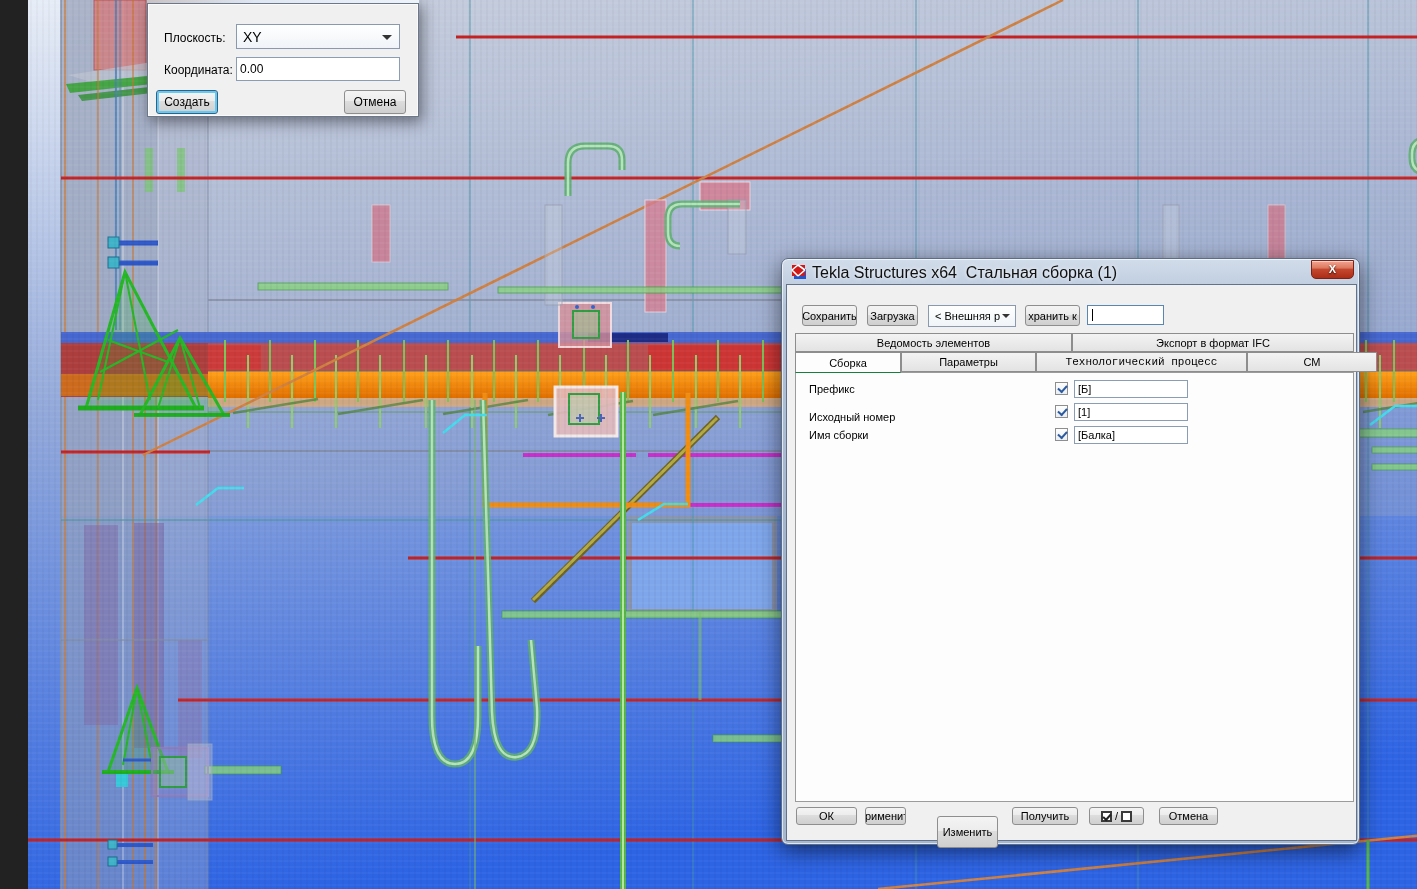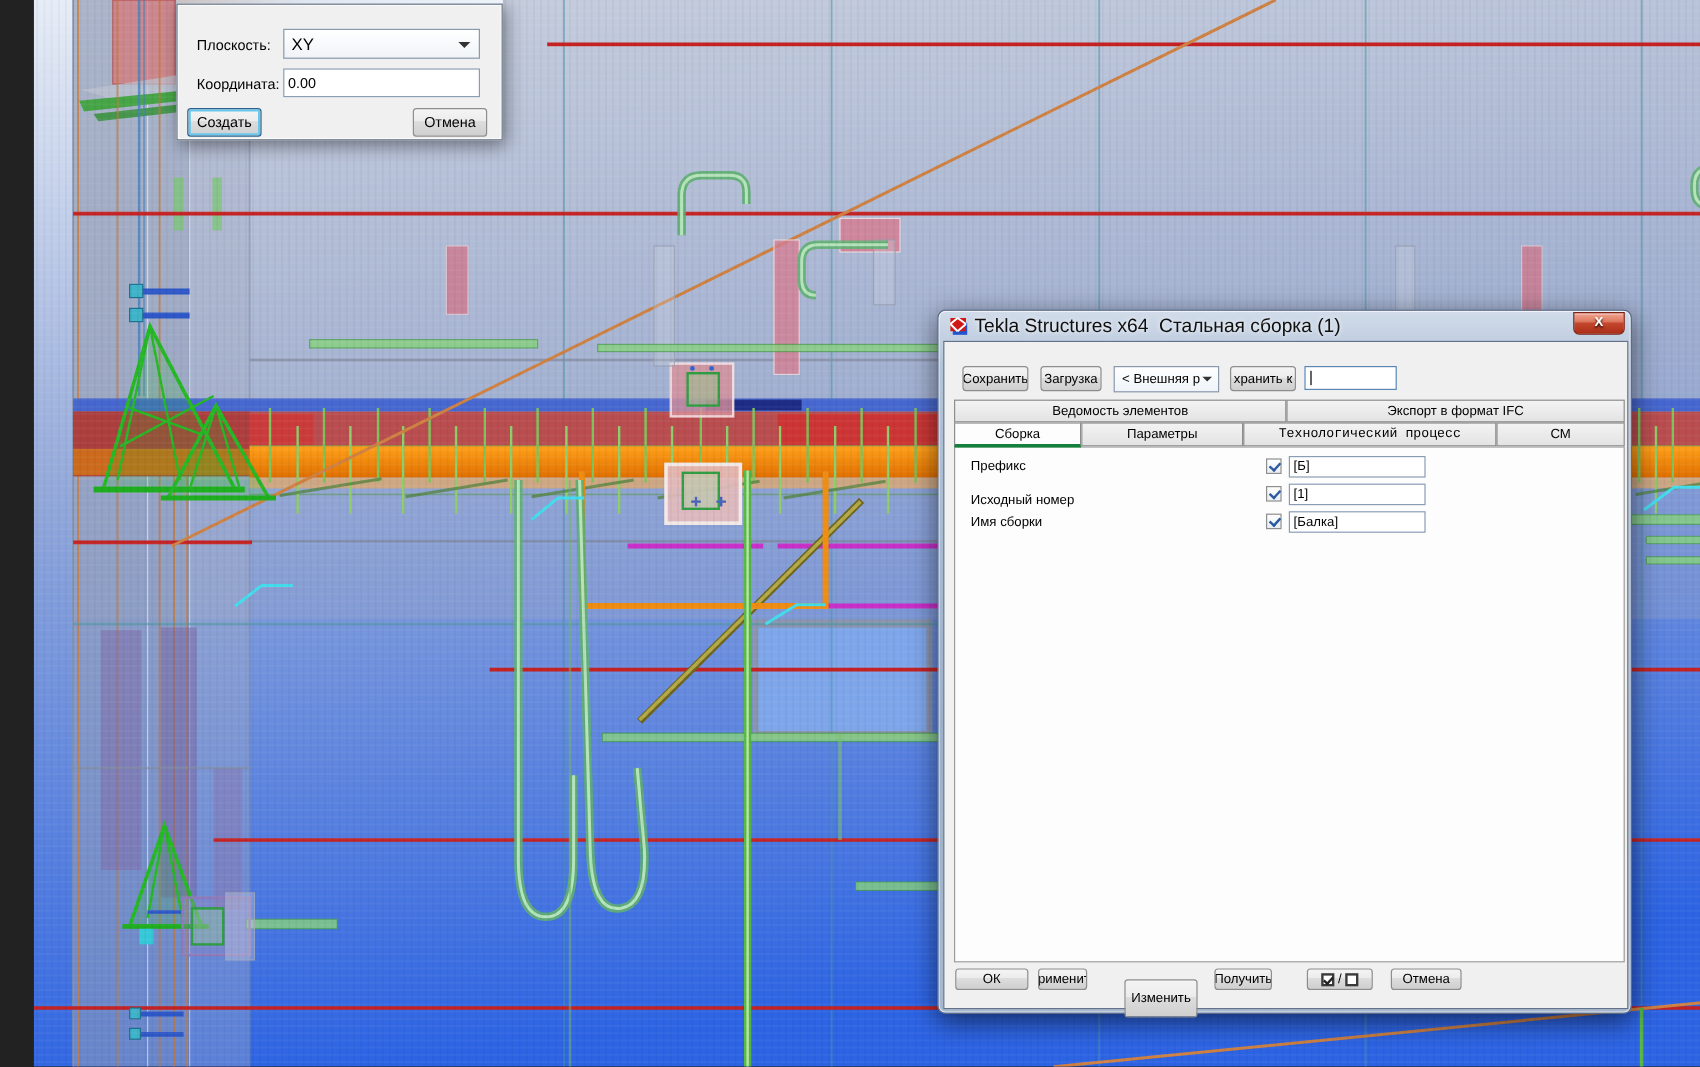--- a/index.html
+++ b/index.html
@@ -48,21 +48,21 @@
   #asm-close{position:absolute;right:5px;top:1px;width:43px;height:19px;box-sizing:border-box;
              border:1px solid #7e2014;border-radius:0 0 5px 5px;
              background:linear-gradient(180deg,#f3a493 0%,#dd7a60 40%,#c3472e 50%,#ad2d16 100%);
              color:#fff;font-size:11px;font-weight:bold;text-align:center;line-height:17px;
              text-shadow:0 1px 2px rgba(0,0,0,.8);box-shadow:inset 0 1px 0 rgba(255,255,255,.5);}
   #asm-client{position:absolute;left:4px;top:25px;width:571px;height:557px;box-sizing:border-box;
               background:#f0f0f0;border:1px solid #62728a;}
   .tab{position:absolute;box-sizing:border-box;border:1px solid #8d8d8d;
        background:linear-gradient(180deg,#f3f3f3,#e3e3e3);font-size:11px;color:#000;
        display:flex;align-items:center;justify-content:center;white-space:nowrap;}
-  .tab.active{background:#fdfdfd;border-bottom:3px solid #15803d;z-index:3;}
+  .tab.active{background:#fdfdfd;border-bottom:1px solid #15803d;z-index:3;}
   #asm-panel{position:absolute;left:8px;top:87px;width:559px;height:430px;box-sizing:border-box;
              background:#fdfdfd;border:1px solid #9b9b9b;z-index:1;}
   .caret{position:absolute;left:4px;top:3px;width:1px;height:12px;background:#000;}
   .tb-box{display:inline-block;width:11px;height:11px;border:2px solid #3a3a3a;box-sizing:border-box;
           position:relative;margin:0 3px;background:#fff;}
   .tb-box.checked::after{content:"";position:absolute;left:0px;top:1px;width:6px;height:3px;
           border-left:2px solid #222;border-bottom:2px solid #222;transform:rotate(-48deg);}
 </style>
 </head>
 <body>
@@ -372,21 +372,21 @@
       <div class="w7input" style="left:300px;top:20px;width:77px;height:20px;border-color:#5a86b4;">
         <span class="caret"></span>
       </div>
 
       <div class="tab" style="left:8px;top:48px;width:277px;height:19px;">Ведомость элементов</div>
       <div class="tab" style="left:285px;top:48px;width:282px;height:19px;">Экспорт в формат IFC</div>
 
       <div class="tab active" style="left:8px;top:67px;width:106px;height:21px;">Сборка</div>
       <div class="tab" style="left:114px;top:67px;width:135px;height:20px;">Параметры</div>
       <div class="tab" style="left:249px;top:67px;width:211px;height:20px;font-family:Liberation Mono, monospace;">Технологический процесс</div>
-      <div class="tab" style="left:460px;top:67px;width:107px;height:20px;">СМ</div>
+      <div class="tab" style="left:460px;top:67px;width:130px;height:20px;">СМ</div>
 
       <div id="asm-panel">
         <span class="lbl" style="left:13px;top:10px;">Префикс</span>
         <span class="chk" style="left:259px;top:9px;">
           <span class="mark"></span>
           </span>
         <input class="w7input" style="left: 278px; top: 7px; width: 114px; height: 18px;" value="[Б]">
 
         <span class="lbl" style="left:13px;top:38px;">Исходный номер</span>
         <span class="chk" style="left:259px;top:32px;">
@@ -397,21 +397,21 @@
         <span class="lbl" style="left:13px;top:56px;">Имя сборки</span>
         <span class="chk" style="left:259px;top:55px;">
           <span class="mark"></span>
           </span>
         <input class="w7input" style="left: 278px; top: 53px; width: 114px; height: 18px;" value="[Балка]">
       </div>
 
       <div class="w7btn" style="left:9px;top:522px;width:61px;height:18px;">ОК</div>
       <div class="w7btn" style="left:78px;top:522px;width:41px;height:18px;">Применить</div>
       <div class="w7btn" style="left:150px;top:531px;width:61px;height:32px;">Изменить</div>
-      <div class="w7btn" style="left:225px;top:522px;width:48px;height:18px;">Получить</div>
+      <div class="w7btn" style="left:225px;top:522px;width:66px;height:18px;">Получить</div>
       <div class="w7btn" style="left:302px;top:522px;width:55px;height:18px;">
         <span class="tb-box checked"></span>
         <span>/</span>
         <span class="tb-box"></span>
       </div>
       <div class="w7btn" style="left:372px;top:522px;width:59px;height:18px;">Отмена</div>
     </div>
   </div>
 </div>
 

